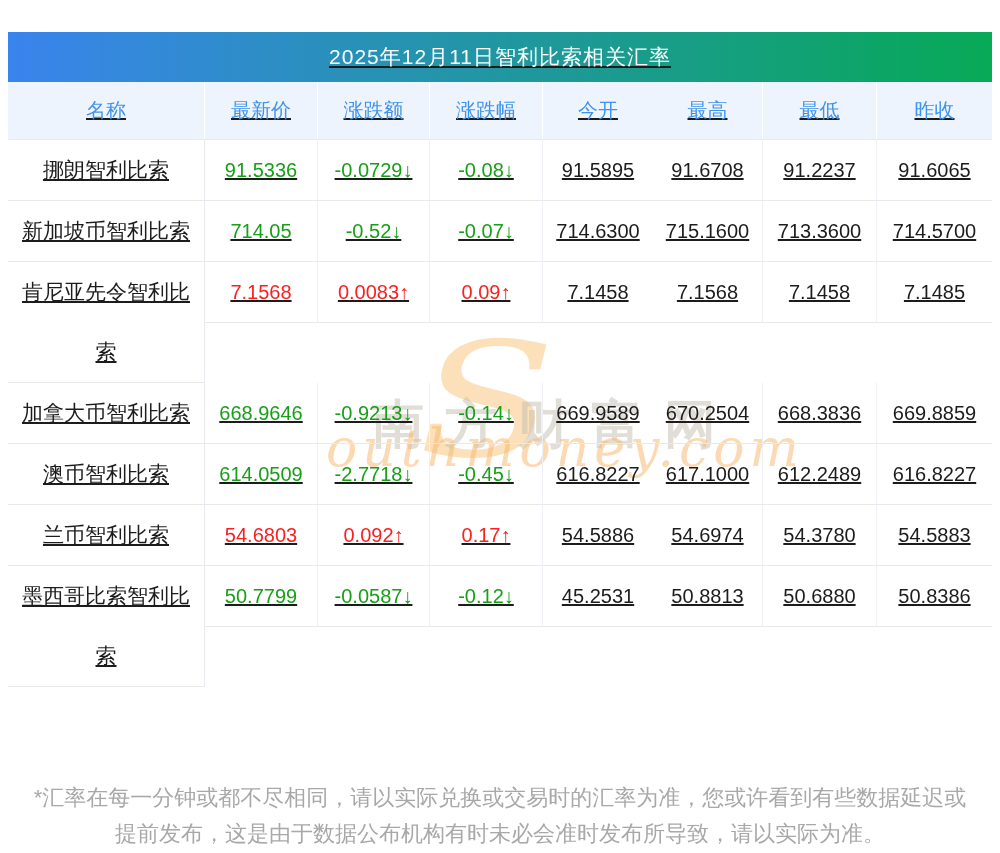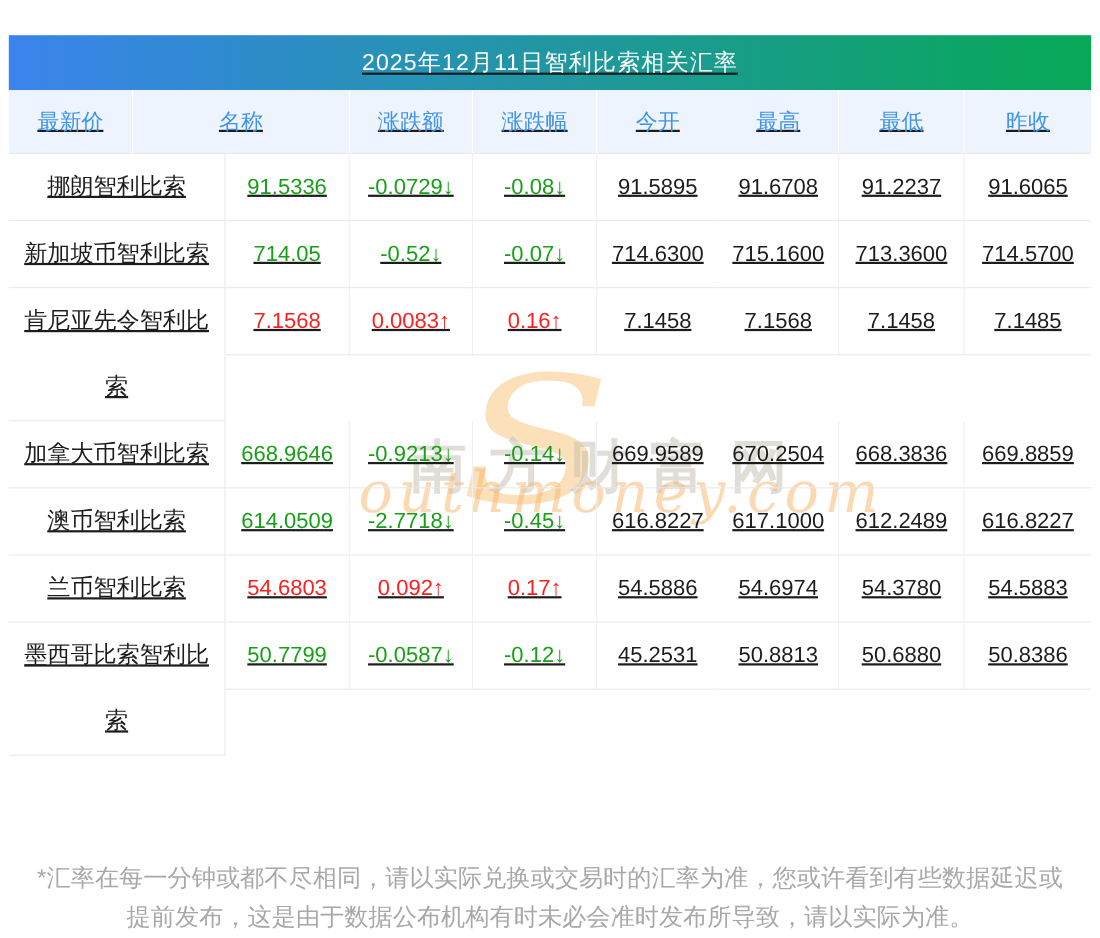--- a/index.html
+++ b/index.html
@@ -87,22 +87,22 @@
   <div class="watermark">
     <span class="wm-s">S</span>
     <span class="wm-cn">南方财富网</span>
     <span class="wm-en">outhmoney.com</span>
   </div>
 
   <div class="content">
     <div class="title-bar">2025年12月11日智利比索相关汇率</div>
 
     <div class="thead">
+      <div class="hcell c0">名称</div>
       <div class="hcell c1">最新价</div>
-      <div class="hcell c0">名称</div>
       <div class="hcell c2">涨跌额</div>
       <div class="hcell c3">涨跌幅</div>
       <div class="hcell c4">今开</div>
       <div class="hcell c5">最高</div>
       <div class="hcell c6">最低</div>
       <div class="hcell c7">昨收</div>
     </div>
 
     <div>
         <div class="trow">
@@ -122,21 +122,21 @@
     <div class="cell c3 down">-0.07↓</div>
     <div class="cell c4">714.6300</div>
     <div class="cell c5">715.1600</div>
     <div class="cell c6">713.3600</div>
     <div class="cell c7">714.5700</div>
   </div>
         <div class="trow">
     <div class="cell name c0">肯尼亚先令智利比索</div>
     <div class="cell c1 up">7.1568</div>
     <div class="cell c2 up">0.0083↑</div>
-    <div class="cell c3 up">0.16↑</div>
+    <div class="cell c3 up">0.09↑</div>
     <div class="cell c4">7.1458</div>
     <div class="cell c5">7.1568</div>
     <div class="cell c6">7.1458</div>
     <div class="cell c7">7.1485</div>
   </div>
         <div class="trow">
     <div class="cell name c0">加拿大币智利比索</div>
     <div class="cell c1 down">668.9646</div>
     <div class="cell c2 down">-0.9213↓</div>
     <div class="cell c3 down">-0.14↓</div>

